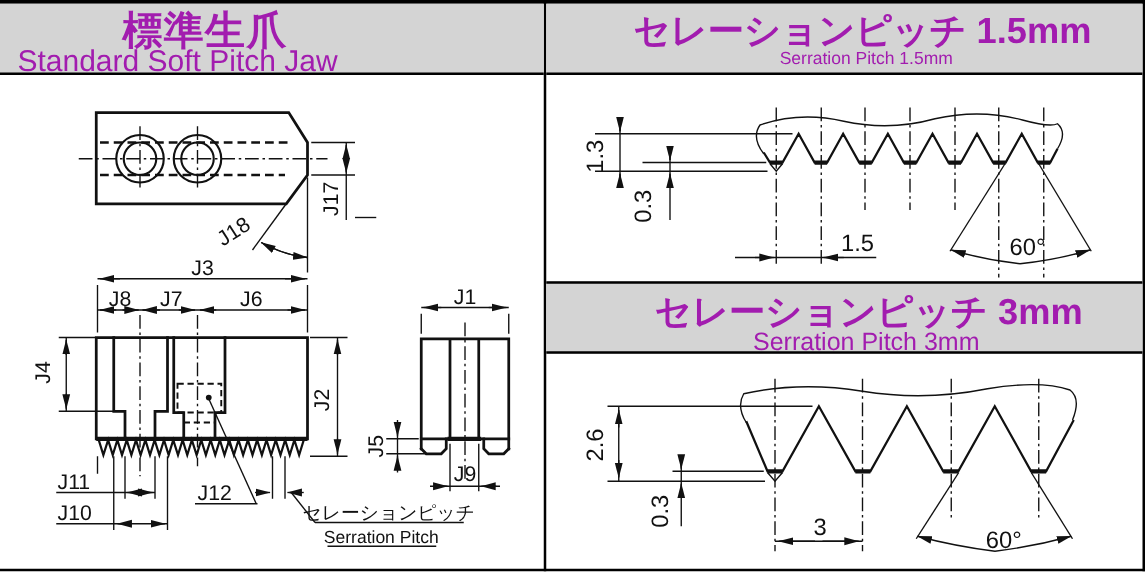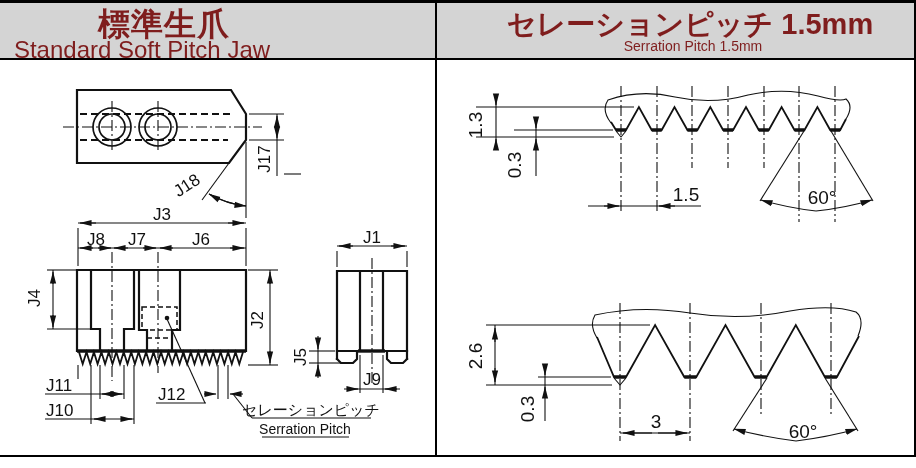--- a/index.html
+++ b/index.html
@@ -1,17 +1,17 @@
 <!DOCTYPE html>
 <html><head>
 <meta charset="utf-8">
 <style>
   html,body{margin:0;padding:0;background:#fff;}
   #page{position:relative;width:916px;height:468px;background:#fff;overflow:hidden;
-        font-family:"Liberation Sans",sans-serif;color:#7f1d1d;}
+        font-family:"Liberation Sans",sans-serif;color:#a21caf;}
   .bar{position:absolute;background:#000;}
   .hdr{position:absolute;background:#d4d4d4;border-bottom:2px solid #000;box-sizing:border-box;}
   .hdr .ja{position:absolute;white-space:nowrap;font-weight:bold;transform:translateX(-50%);}
   .hdr .en{position:absolute;white-space:nowrap;transform:translateX(-50%);}
   #hdr-left .ja{left:164px;top:0px;font-size:32px;letter-spacing:1px;}
   #hdr-left .en{left:142px;top:33px;font-size:24px;}
   #hdr-15 .ja{left:253px;top:2px;font-size:29px;}
   #hdr-15 .en{left:256px;top:35px;font-size:14px;}
   #hdr-3 .ja{left:258px;top:3px;font-size:29px;}
   #hdr-3 .en{left:256px;top:36px;font-size:20px;}
@@ -41,20 +41,24 @@
   <div class="bar" style="left:914px;top:0;width:2px;height:457px;"></div>
 
   <div class="hdr" id="hdr-left" style="left:0;top:3px;width:435px;height:57px;">
     <span class="ja">標準生爪</span>
     <span class="en">Standard Soft Pitch Jaw</span>
   </div>
   <div class="hdr" id="hdr-15" style="left:437px;top:3px;width:477px;height:57px;">
     <span class="ja">セレーションピッチ 1.5mm</span>
     <span class="en">Serration Pitch 1.5mm</span>
   </div>
+  <div class="hdr" id="hdr-3" style="left:437px;top:225px;width:477px;height:58px;border-top:2px solid #000;">
+    <span class="ja">セレーションピッチ 3mm</span>
+    <span class="en">Serration Pitch 3mm</span>
+  </div>
 
   <svg style="left:0;top:60px;" width="435" height="396" viewBox="0 60 435 396">
     <defs>
       <marker id="aL" viewBox="0 0 12 8" refX="11.5" refY="4" markerWidth="11" markerHeight="7.3" orient="auto">
         <polygon points="0,0.9 12,4 0,7.1" fill="#111"></polygon>
       </marker>
     </defs>
 
     <g>
       <path class="o" d="M77,90 L231,90 L246,114 L246,140 L229,163 L77,163 Z"></path>

